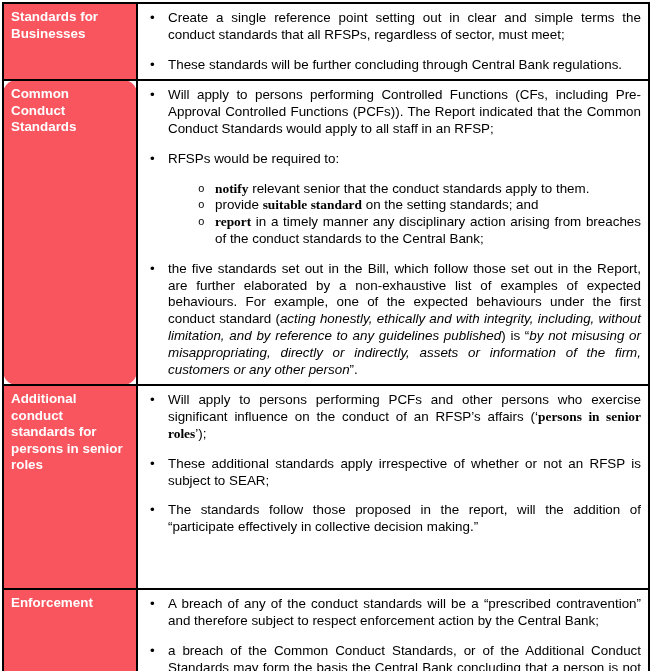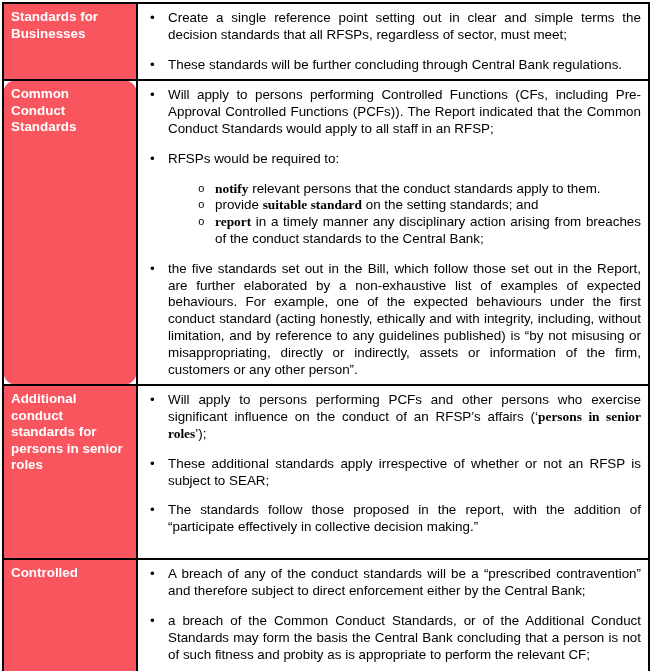--- a/index.html
+++ b/index.html
@@ -30,53 +30,53 @@
   }
   .hdr-text { max-width: 116px; }
   td.body {
     background: #ffffff;
     font-size: 13.4px;
     line-height: 16.8px;
     padding: 6px 7px 6px 7px;
   }
   tbody tr:nth-child(1) td { height: 77px; }
   tbody tr:nth-child(2) td { height: 268px; border-radius: 14px; }
-  tbody tr:nth-child(3) td { height: 174px; }
+  tbody tr:nth-child(3) td { height: 204px; }
   tbody tr:nth-child(4) td { height: 164px; }
   .bullet { display: flex; }
   .gap { margin-top: 13px; }
   .b1 > .mk { flex: 0 0 18px; margin-left: 5px; }
   .b2 > .mk {
     flex: 0 0 17px; margin-left: 53px;
     font-family: "Liberation Mono", "DejaVu Sans Mono", monospace;
     font-size: 11px; line-height: 16.8px;
   }
   .txt { flex: 1; text-align: justify; }
   .seg-b { font-weight: bold; font-family: Liberation Serif, serif; }
-  .seg-i { }
+  .seg-i { font-style: italic; }
   .seg-n { }
 </style>
 </head>
 <body>
 
 <div class="doc">
   <table class="std-table">
     <colgroup>
       <col class="c1">
       <col class="c2">
     </colgroup>
     <tbody>
         <tr>
           <td class="hdr">
             <div class="hdr-text">Standards for Businesses</div>
           </td>
           <td class="body">
             <div class="bullet b1">
               <span class="mk">•</span>
-              <span class="txt"><span class="seg-n">Create a single reference point setting out in clear and simple terms the decision standards that all RFSPs, regardless of sector, must meet;</span></span>
+              <span class="txt"><span class="seg-n">Create a single reference point setting out in clear and simple terms the conduct standards that all RFSPs, regardless of sector, must meet;</span></span>
             </div>
             <div class="bullet b1 gap">
               <span class="mk">•</span>
               <span class="txt"><span class="seg-n">These standards will be further concluding through Central Bank regulations.</span></span>
             </div>
           </td>
         </tr>
         <tr>
           <td class="hdr">
             <div class="hdr-text">Common Conduct Standards</div>
@@ -85,21 +85,21 @@
             <div class="bullet b1">
               <span class="mk">•</span>
               <span class="txt"><span class="seg-n">Will apply to persons performing Controlled Functions (CFs, including Pre-Approval Controlled Functions (PCFs)).  The Report indicated that the Common Conduct Standards would apply to all staff in an RFSP;</span></span>
             </div>
             <div class="bullet b1 gap">
               <span class="mk">•</span>
               <span class="txt"><span class="seg-n">RFSPs would be required to:</span></span>
             </div>
             <div class="bullet b2 gap">
               <span class="mk">o</span>
-              <span class="txt"><span class="seg-b">notify</span><span class="seg-n"> relevant persons that the conduct standards apply to them.</span></span>
+              <span class="txt"><span class="seg-b">notify</span><span class="seg-n"> relevant senior that the conduct standards apply to them.</span></span>
             </div>
             <div class="bullet b2">
               <span class="mk">o</span>
               <span class="txt"><span class="seg-n">provide </span><span class="seg-b">suitable standard</span><span class="seg-n"> on the setting standards; and</span></span>
             </div>
             <div class="bullet b2">
               <span class="mk">o</span>
               <span class="txt"><span class="seg-b">report</span><span class="seg-n"> in a timely manner any disciplinary action arising from breaches of the conduct standards to the Central Bank;</span></span>
             </div>
             <div class="bullet b1 gap">
@@ -116,32 +116,32 @@
             <div class="bullet b1">
               <span class="mk">•</span>
               <span class="txt"><span class="seg-n">Will apply to persons performing PCFs and other persons who exercise significant influence on the conduct of an RFSP’s affairs (‘</span><span class="seg-b">persons in senior roles</span><span class="seg-n">’);</span></span>
             </div>
             <div class="bullet b1 gap">
               <span class="mk">•</span>
               <span class="txt"><span class="seg-n">These additional standards apply irrespective of whether or not an RFSP is subject to SEAR;</span></span>
             </div>
             <div class="bullet b1 gap">
               <span class="mk">•</span>
-              <span class="txt"><span class="seg-n">The standards follow those proposed in the report, with the addition of “participate effectively in collective decision making.”</span></span>
+              <span class="txt"><span class="seg-n">The standards follow those proposed in the report, will the addition of “participate effectively in collective decision making.”</span></span>
             </div>
           </td>
         </tr>
         <tr>
           <td class="hdr">
-            <div class="hdr-text">Controlled</div>
+            <div class="hdr-text">Enforcement</div>
           </td>
           <td class="body">
             <div class="bullet b1">
               <span class="mk">•</span>
-              <span class="txt"><span class="seg-n">A breach of any of the conduct standards will be a “prescribed contravention” and therefore subject to direct enforcement either by the Central Bank;</span></span>
+              <span class="txt"><span class="seg-n">A breach of any of the conduct standards will be a “prescribed contravention” and therefore subject to respect enforcement action by the Central Bank;</span></span>
             </div>
             <div class="bullet b1 gap">
               <span class="mk">•</span>
               <span class="txt"><span class="seg-n">a breach of the Common Conduct Standards, or of the Additional Conduct Standards may form the basis the Central Bank concluding that a person is not of such fitness and probity as is appropriate to perform the relevant CF;</span></span>
             </div>
             <div class="bullet b1 gap">
               <span class="mk">•</span>
               <span class="txt"><span class="seg-n">the Central Bank will be empowered to take action in respect of breaches of conduct standards under either or both of the Fitness and Probity Regime and the Administrative Sanctions Procedure.</span></span>
             </div>
           </td>

